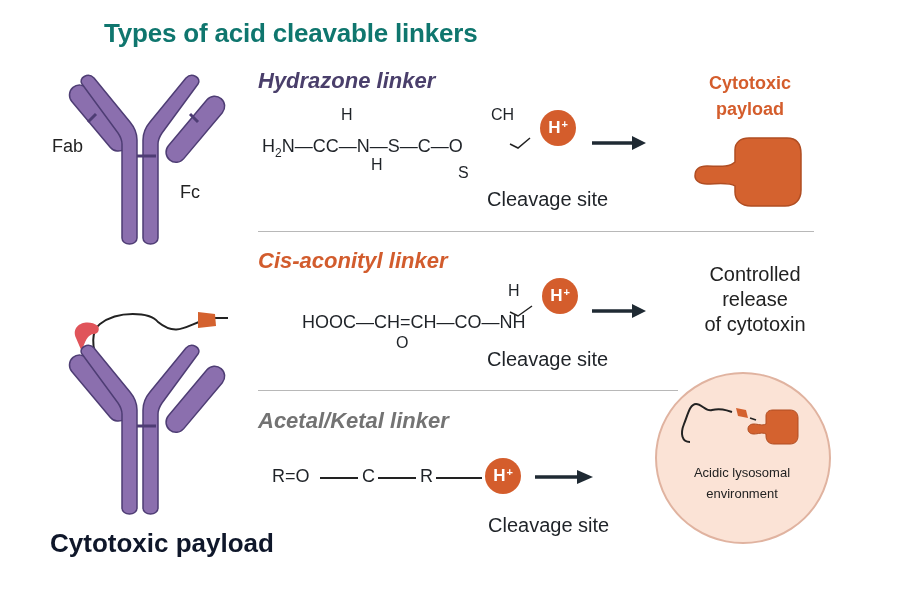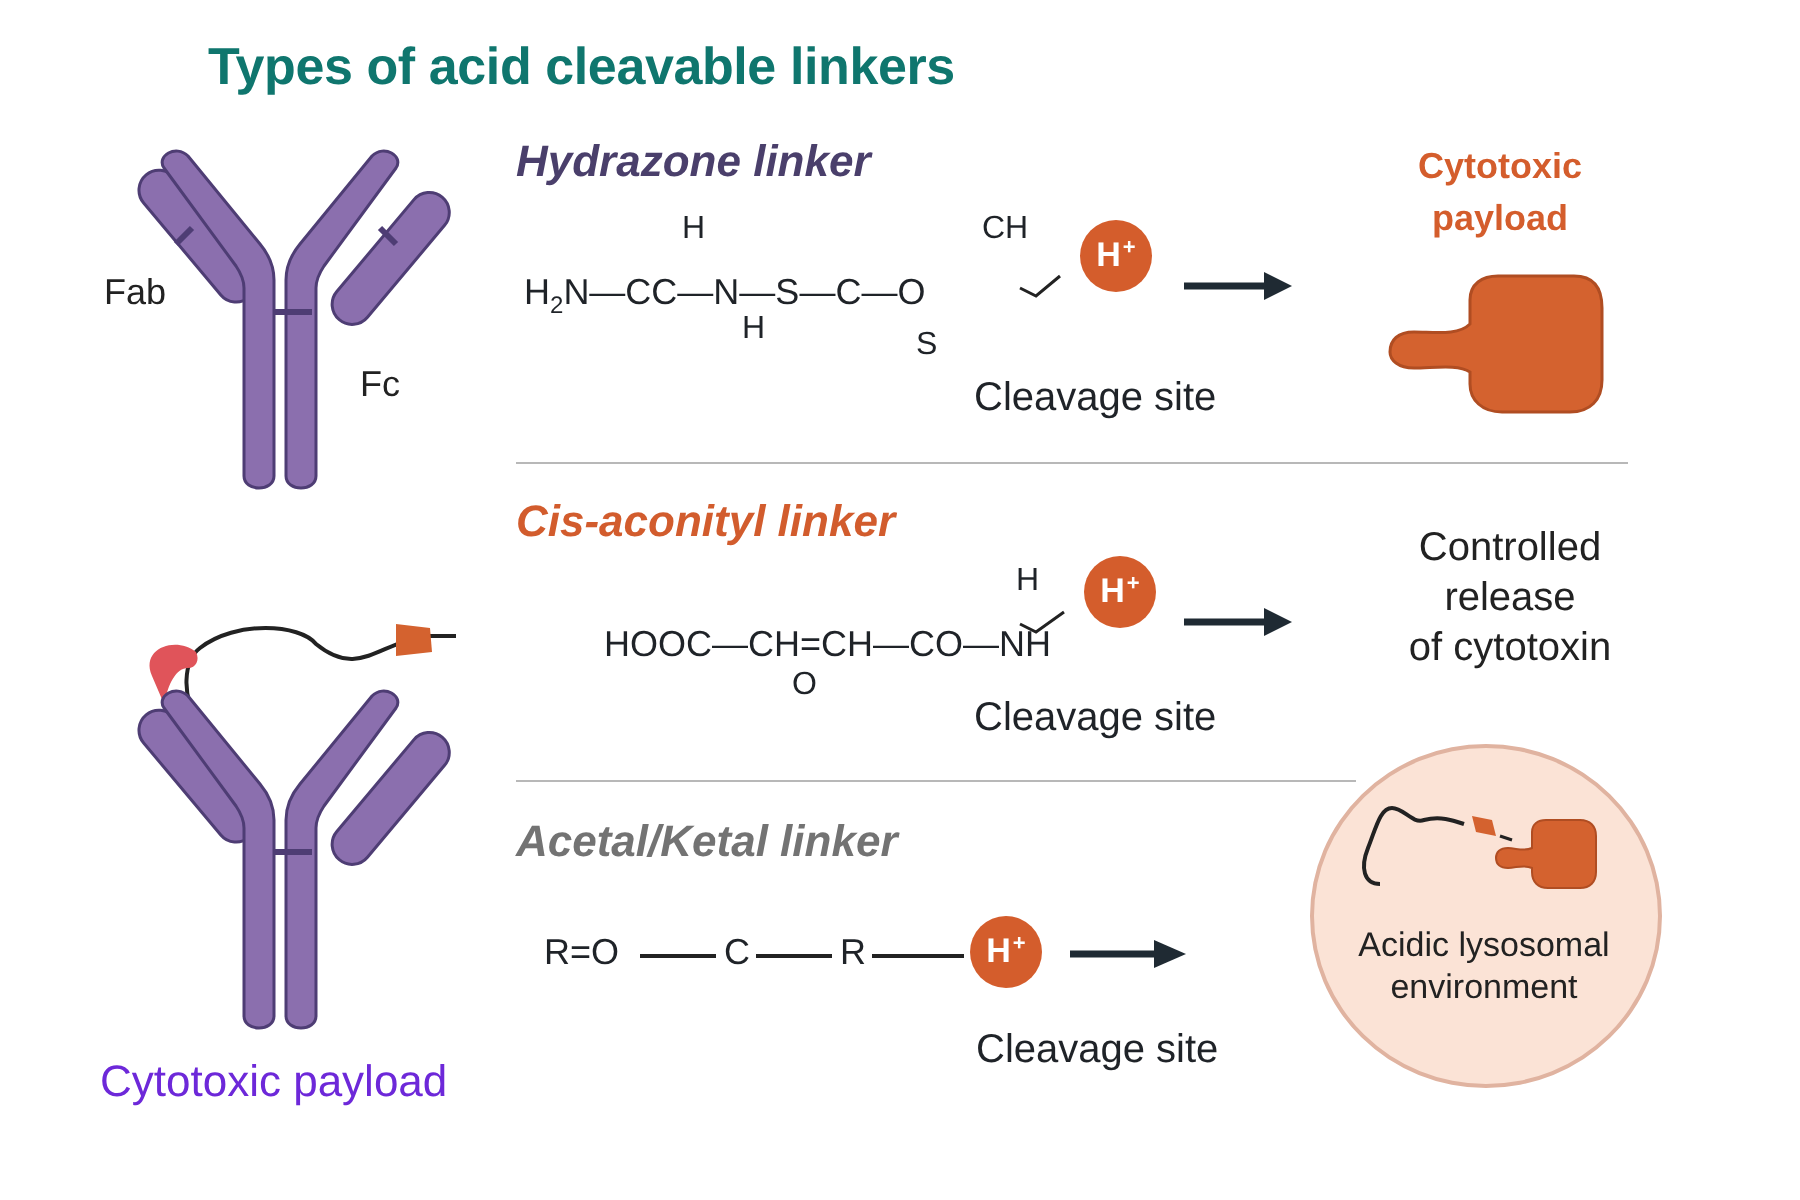--- a/index.html
+++ b/index.html
@@ -11,22 +11,22 @@
   .chem { font-size: 18px; color: #1f2328; white-space: nowrap; }
   .small { font-size: 16px; }
   .cleave { font-size: 20px; color: #1f2328; white-space: nowrap; }
   .hplus { width: 36px; height: 36px; border-radius: 50%; background: #d45d2c; color: #fff;
            font-size: 17px; font-weight: bold; display: flex; align-items: center; justify-content: center; }
   .hplus sup { font-size: 11px; margin-left: 1px; position: relative; top: -4px; }
   .divider { height: 1px; background: #b8b8b8; }
   .label { font-size: 18px; color: #222; }
   .payload-title { font-size: 18px; font-weight: bold; color: #d45d2c; text-align: center; line-height: 26px; }
   .release { font-size: 20px; color: #222; text-align: center; line-height: 25px; }
-  .lyso-text { font-size: 17px; color: #222; text-align: center; line-height: 21px; }
-  .bottom-label { font-size: 22px; font-weight: normal; color: #6d28d9; white-space: nowrap; }
+  .lyso-text { font-size: 13px; color: #222; text-align: center; line-height: 21px; }
+  .bottom-label { font-size: 26px; font-weight: bold; color: #0f172a; white-space: nowrap; }
   svg { overflow: visible; }
 </style>
 </head>
 <body>
 
 <div class="abs title">Types of acid cleavable linkers</div>
 
 <svg class="abs" style="left:40px;top:70px;" width="220" height="180">
   <g fill="#8b6fae" stroke="#4e3d74" stroke-width="1.5" stroke-linejoin="round">
 

